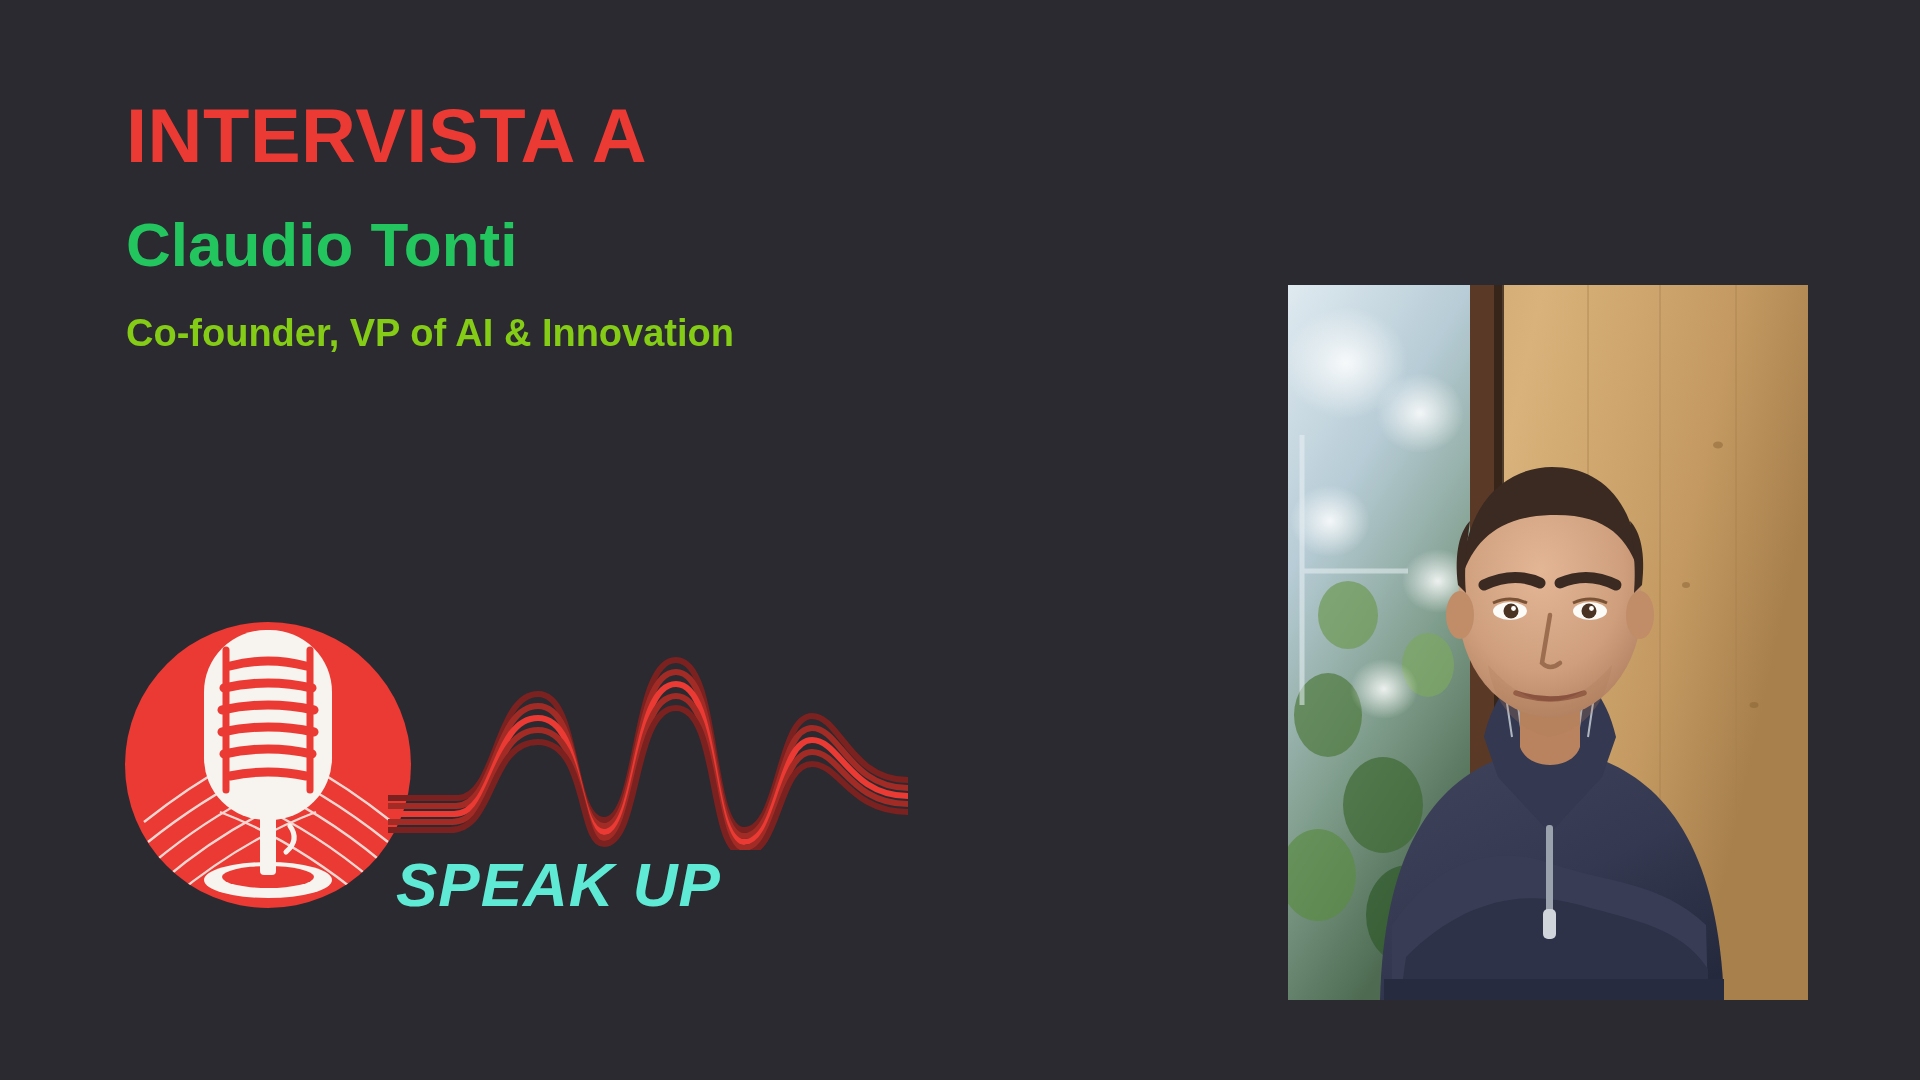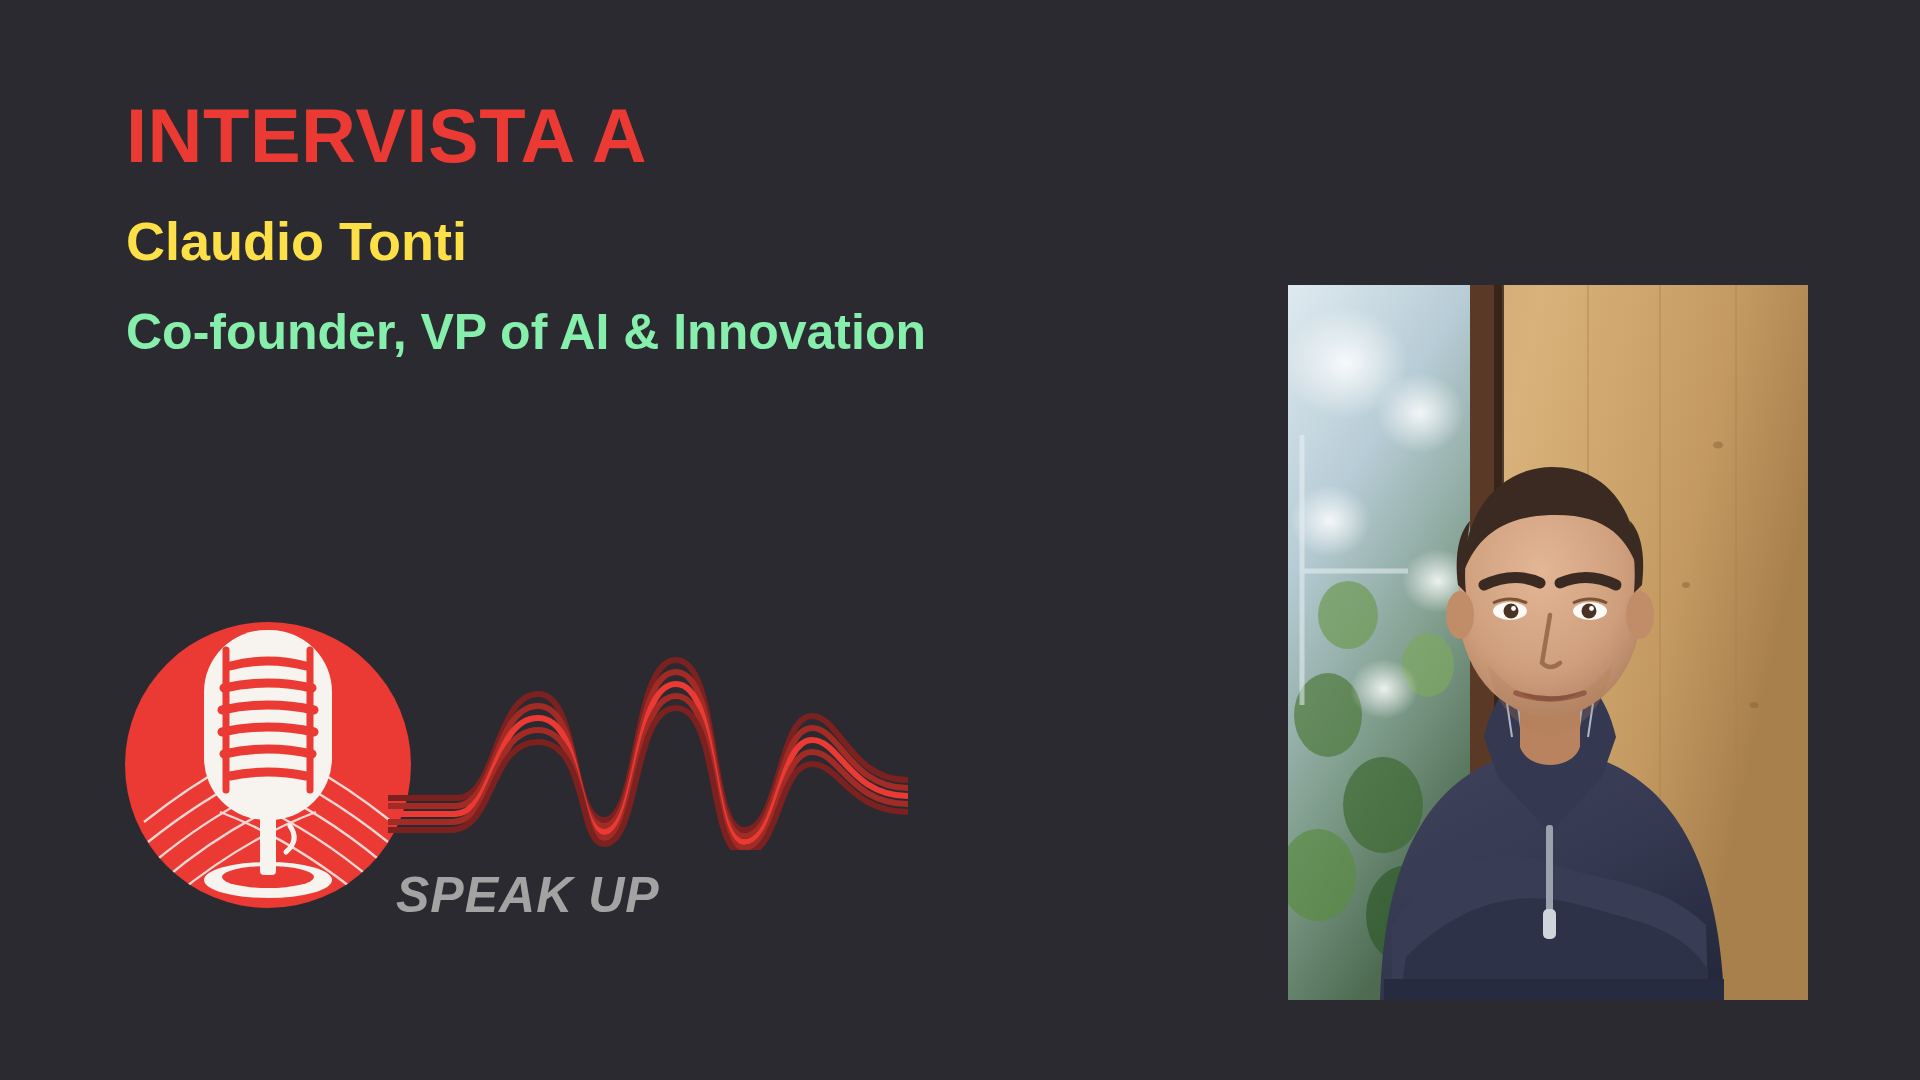--- a/index.html
+++ b/index.html
@@ -30,31 +30,31 @@
   .eyebrow {
     font-size: 76px;
     font-weight: 700;
     letter-spacing: 0.5px;
     color: #ea3a33;
     line-height: 1.05;
     margin: 0 0 36px 0;
     white-space: nowrap;
   }
   .guest-name {
-    font-size: 54px;
+    font-size: 62px;
     font-weight: 700;
-    color: #fde047;
+    color: #22c55e;
     line-height: 1.08;
     margin: 0 0 28px 0;
     white-space: nowrap;
   }
   .role-line {
-    font-size: 50px;
+    font-size: 38px;
     font-weight: 700;
-    color: #86efac;
+    color: #84cc16;
     line-height: 1.38;
     margin: 0;
     white-space: nowrap;
   }
 
   
   .brand-logo {
     position: absolute;
     left: 1270px;
     top: 28px;
@@ -83,25 +83,25 @@
     position: absolute;
     left: 280px;
     top: 40px;
     width: 520px;
     height: 220px;
   }
   .waveform svg { display: block; width: 100%; height: 100%; }
   .speakup-word {
     position: absolute;
     left: 288px;
-    top: 280px;
-    font-size: 50px;
+    top: 264px;
+    font-size: 62px;
     font-weight: 700;
     font-style: italic;
-    color: #a3a3a3;
+    color: #5eead4;
     letter-spacing: 1px;
     line-height: 1;
     white-space: nowrap;
   }
 
   
   .guest-photo {
     position: absolute;
     left: 1288px;
     top: 285px;

